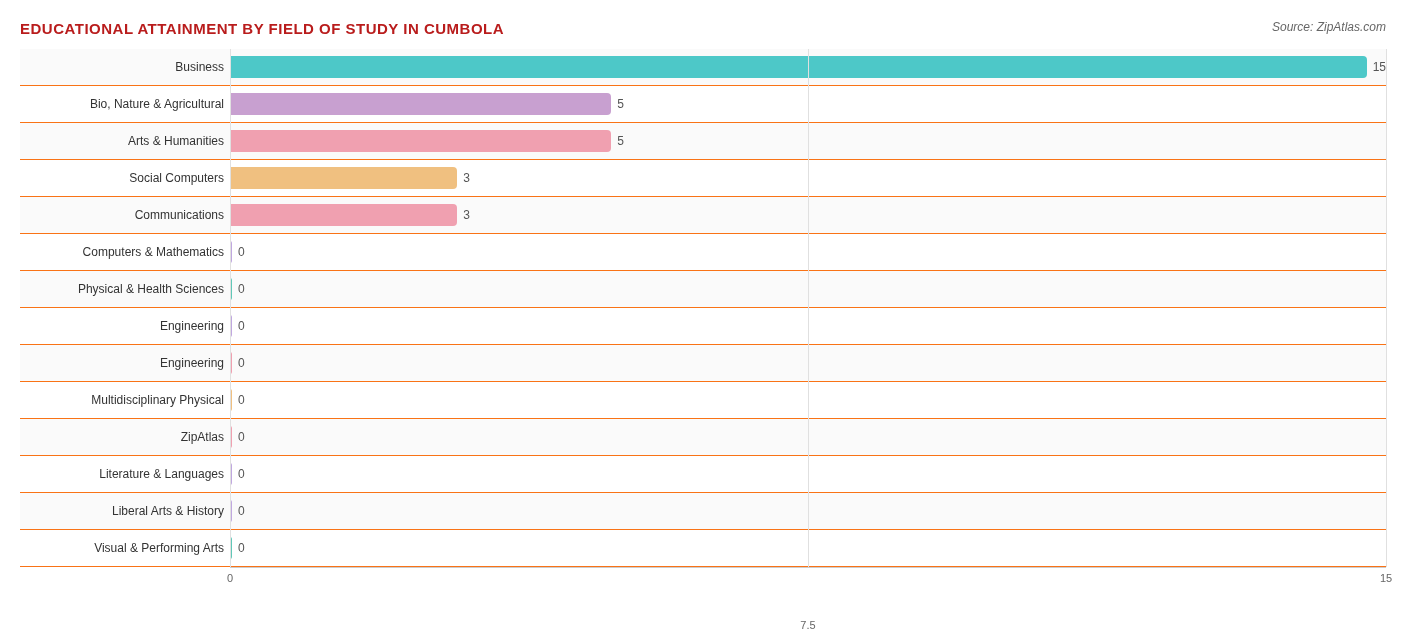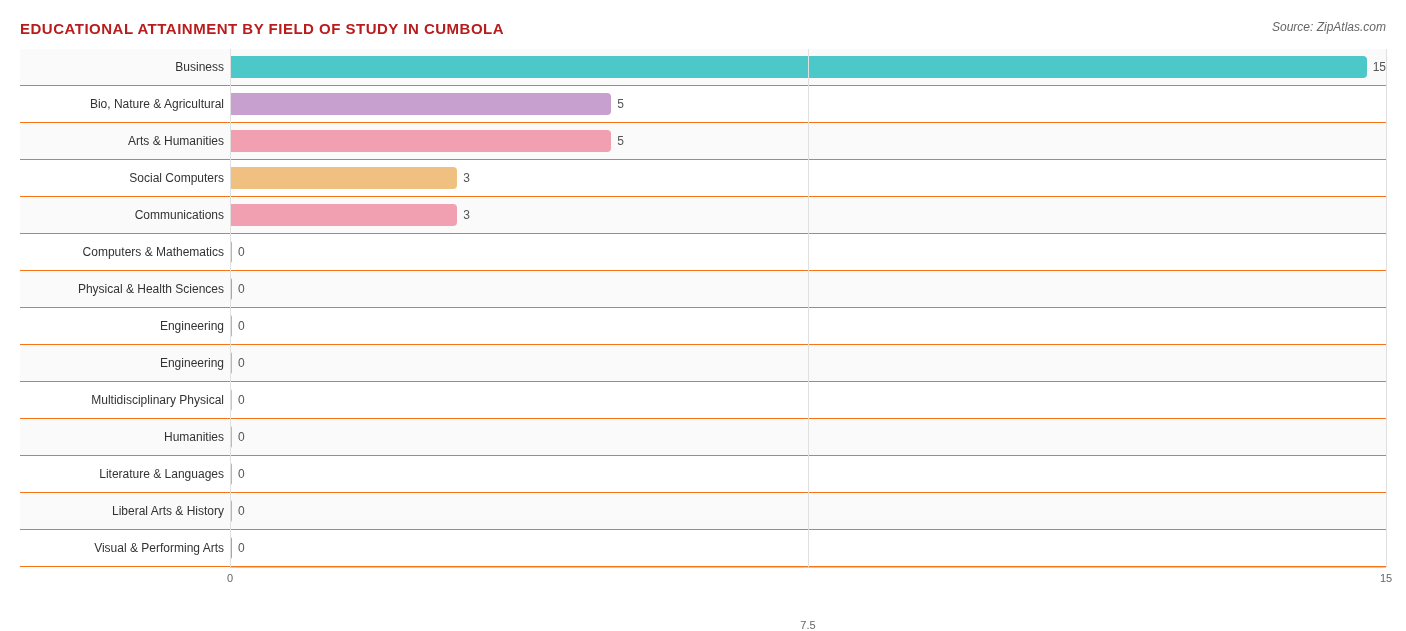--- a/index.html
+++ b/index.html
@@ -174,21 +174,21 @@
         </div>
       </div>
       <div class="bar-row">
         <div class="bar-label">Multidisciplinary Physical</div>
         <div class="bar-area">
           <div class="bar" style="width: 2px; background-color: rgb(240, 192, 128); min-width: 2px;"></div>
           <span class="bar-value">0</span>
         </div>
       </div>
       <div class="bar-row">
-        <div class="bar-label">Humanities</div>
+        <div class="bar-label">ZipAtlas</div>
         <div class="bar-area">
           <div class="bar" style="width: 2px; background-color: rgb(240, 160, 176); min-width: 2px;"></div>
           <span class="bar-value">0</span>
         </div>
       </div>
       <div class="bar-row">
         <div class="bar-label">Literature &amp; Languages</div>
         <div class="bar-area">
           <div class="bar" style="width: 2px; background-color: rgb(192, 168, 224); min-width: 2px;"></div>
           <span class="bar-value">0</span>

